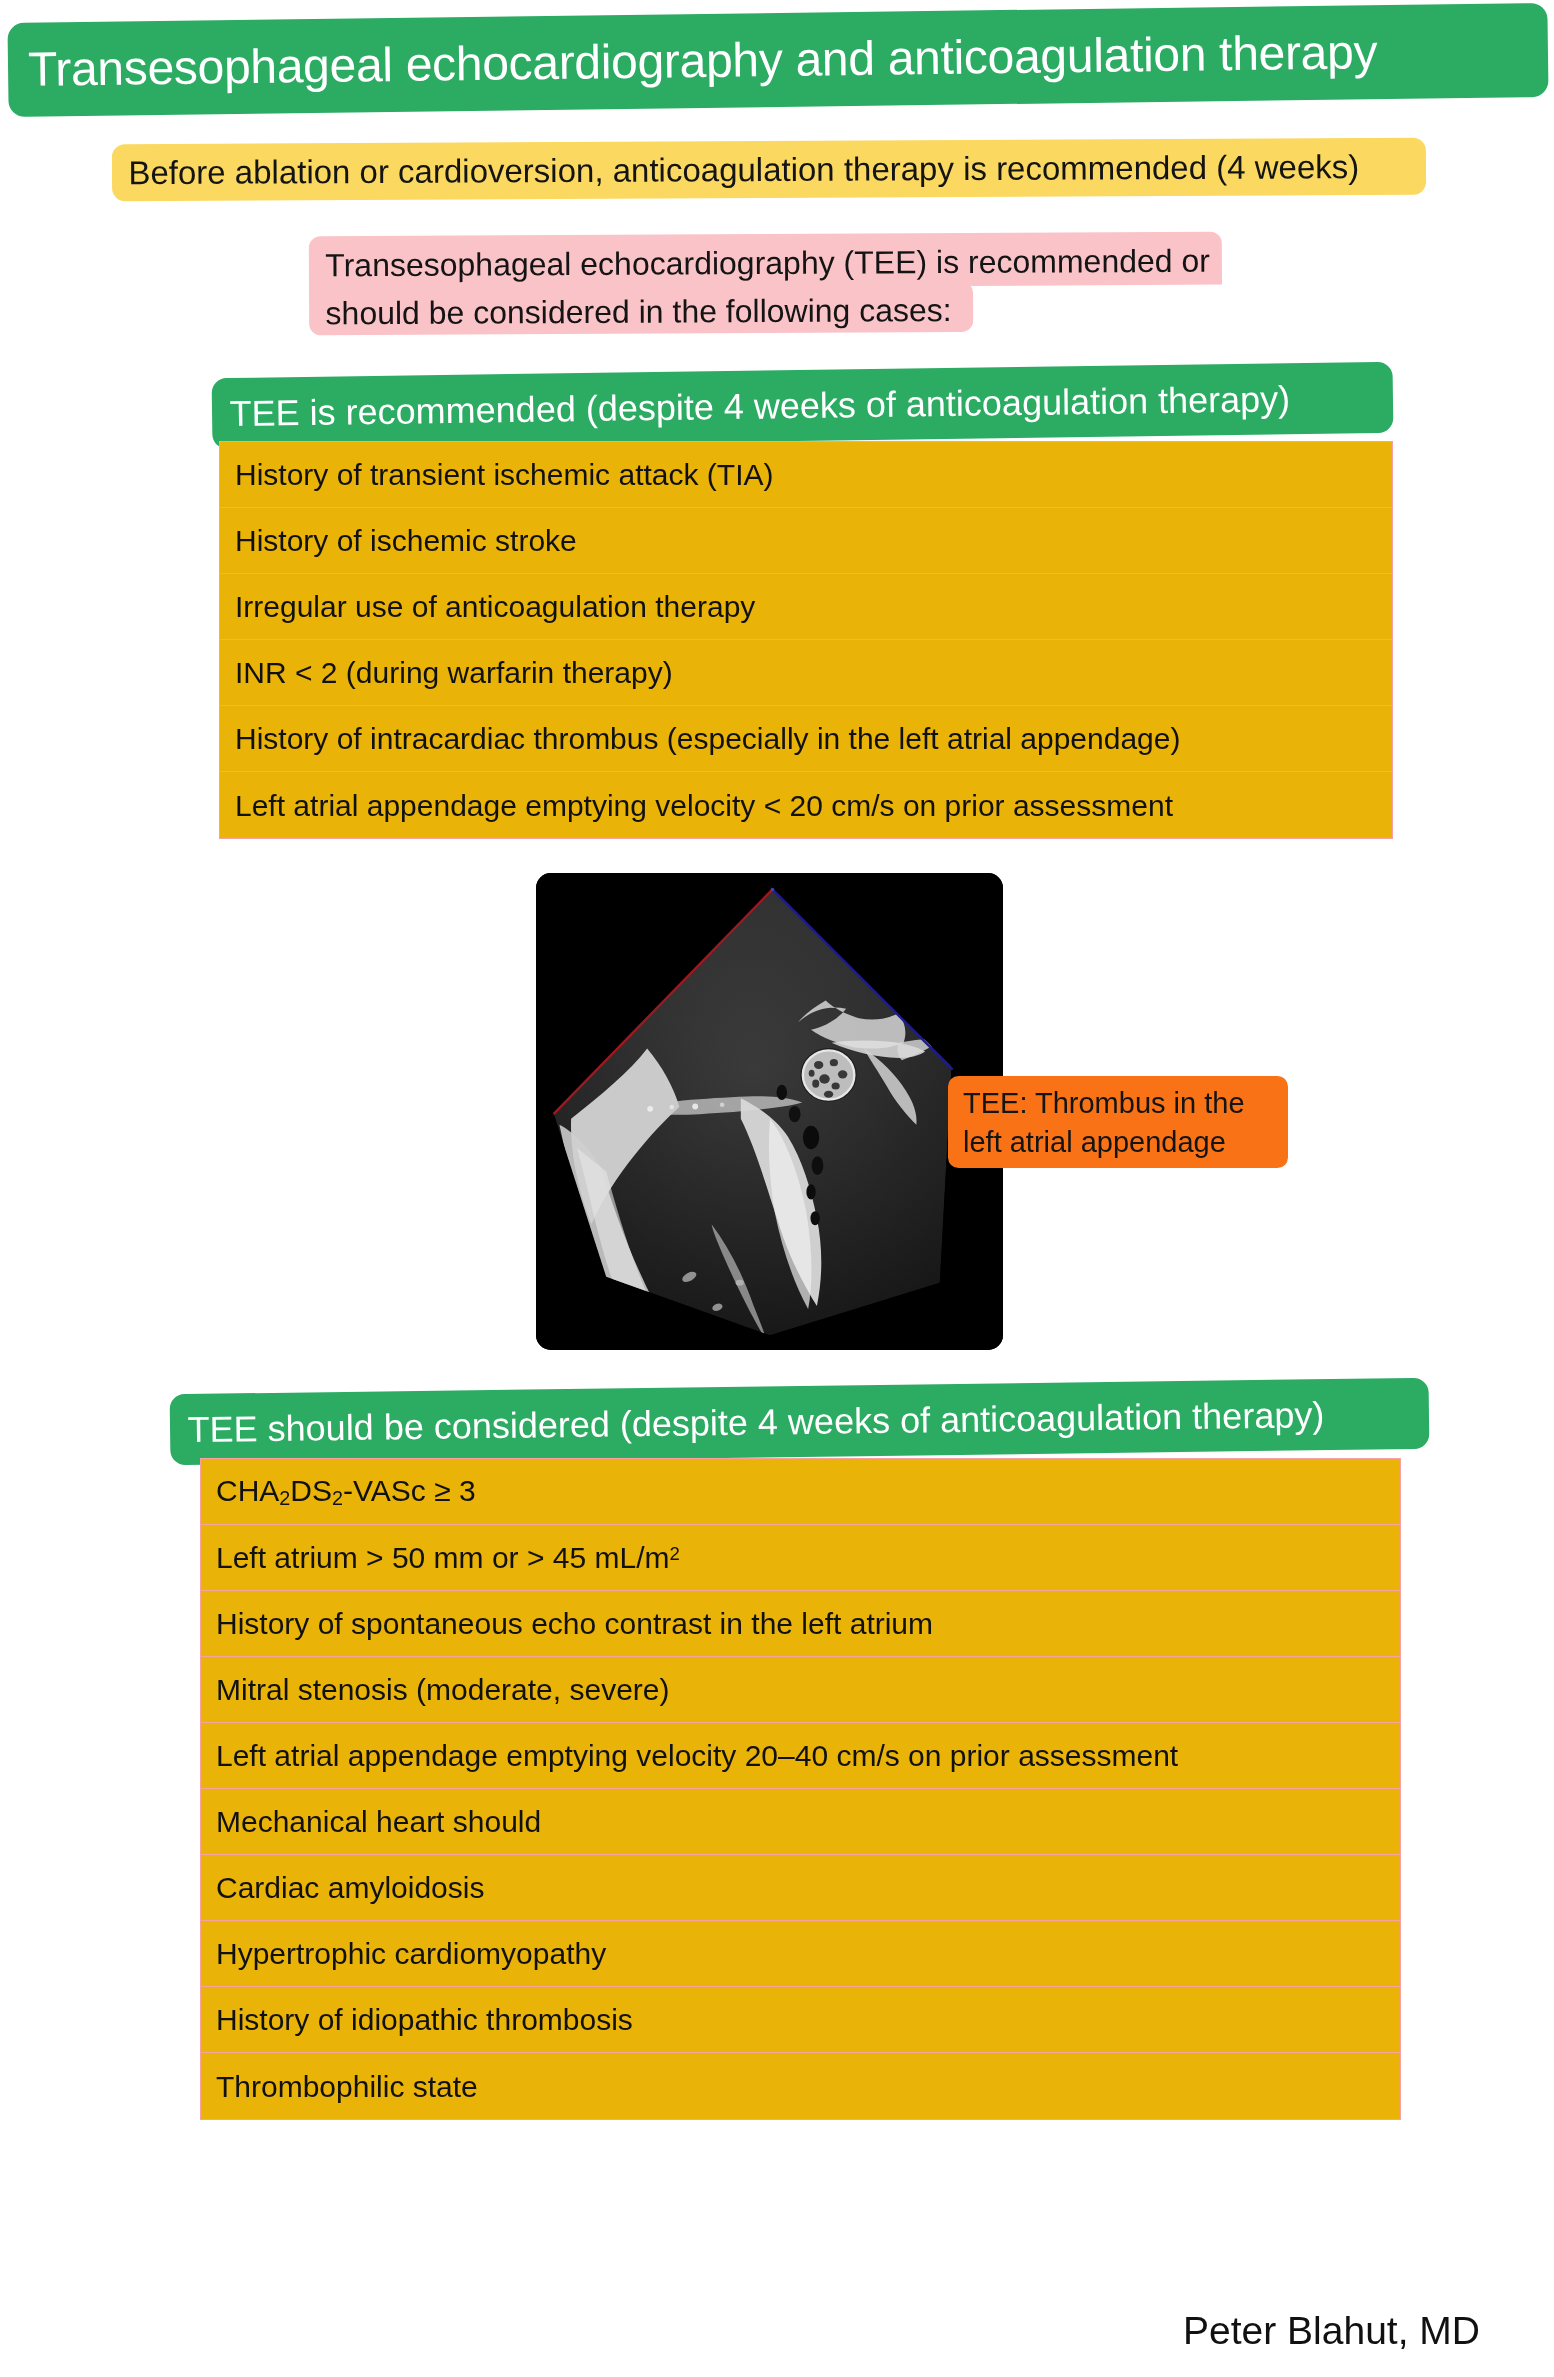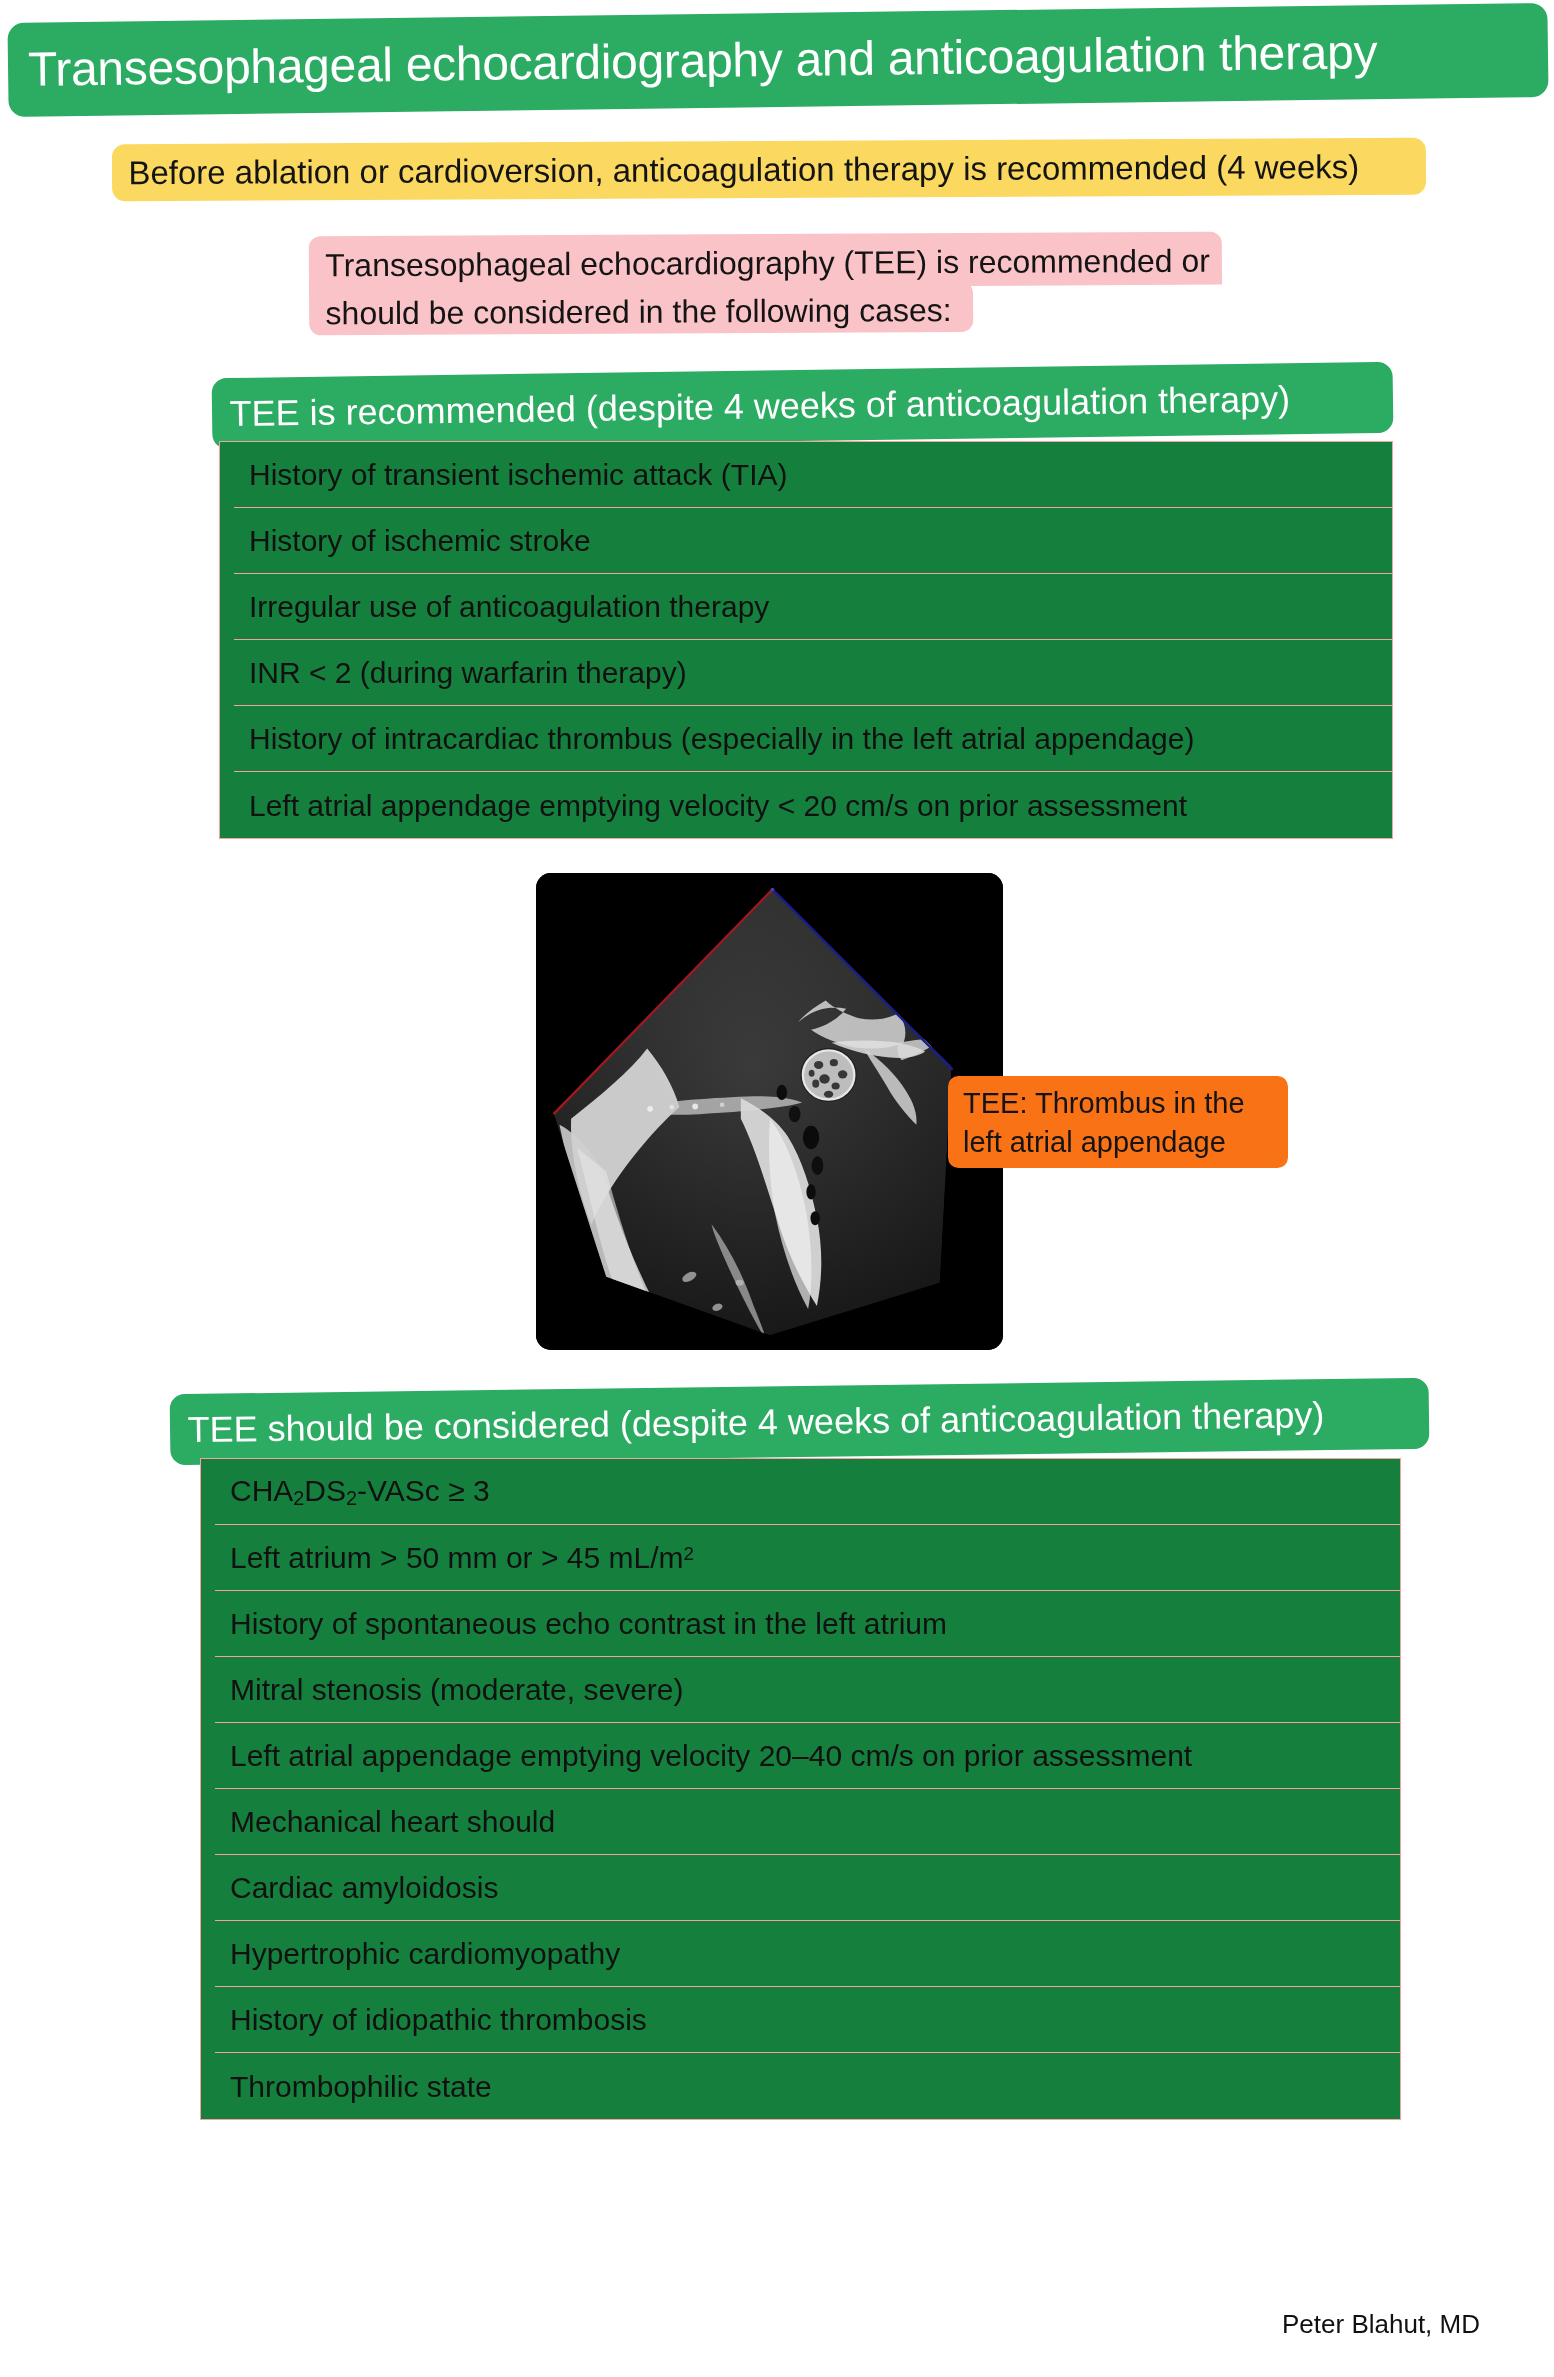--- a/index.html
+++ b/index.html
@@ -112,22 +112,21 @@
   .sec-pill.second {
     left: 170px; top: 1386px;
     width: 1259px; height: 71px;
     transform: rotate(-0.75deg);
   }
 
   
   .tbl {
     position: absolute;
     border: 1.8px solid #f9a0a0;
-    background: #15803d;
-    padding-left: 14px;
+    background: #eab308;
   }
   .tbl .row {
     border-bottom: 1.8px solid #f9a0a0;
     display: flex;
     align-items: center;
     padding-left: 15px;
   }
   .tbl .row:last-child { border-bottom: none; }
   .tbl .row .cell {
     color: #111111;
@@ -176,21 +175,21 @@
     line-height: 39px;
   }
   .echo-callout .cl-text span { display: block; white-space: nowrap; }
 
   
   .footer-sig {
     position: absolute;
     right: 75px;
     top: 2309px;
     color: #111111;
-    font-size: 26px;
+    font-size: 39px;
     white-space: nowrap;
   }
 </style>
 </head>
 <body>
 
 <div class="title-banner">
   <div class="title-text">Transesophageal echocardiography and anticoagulation therapy</div>
 </div>
 

